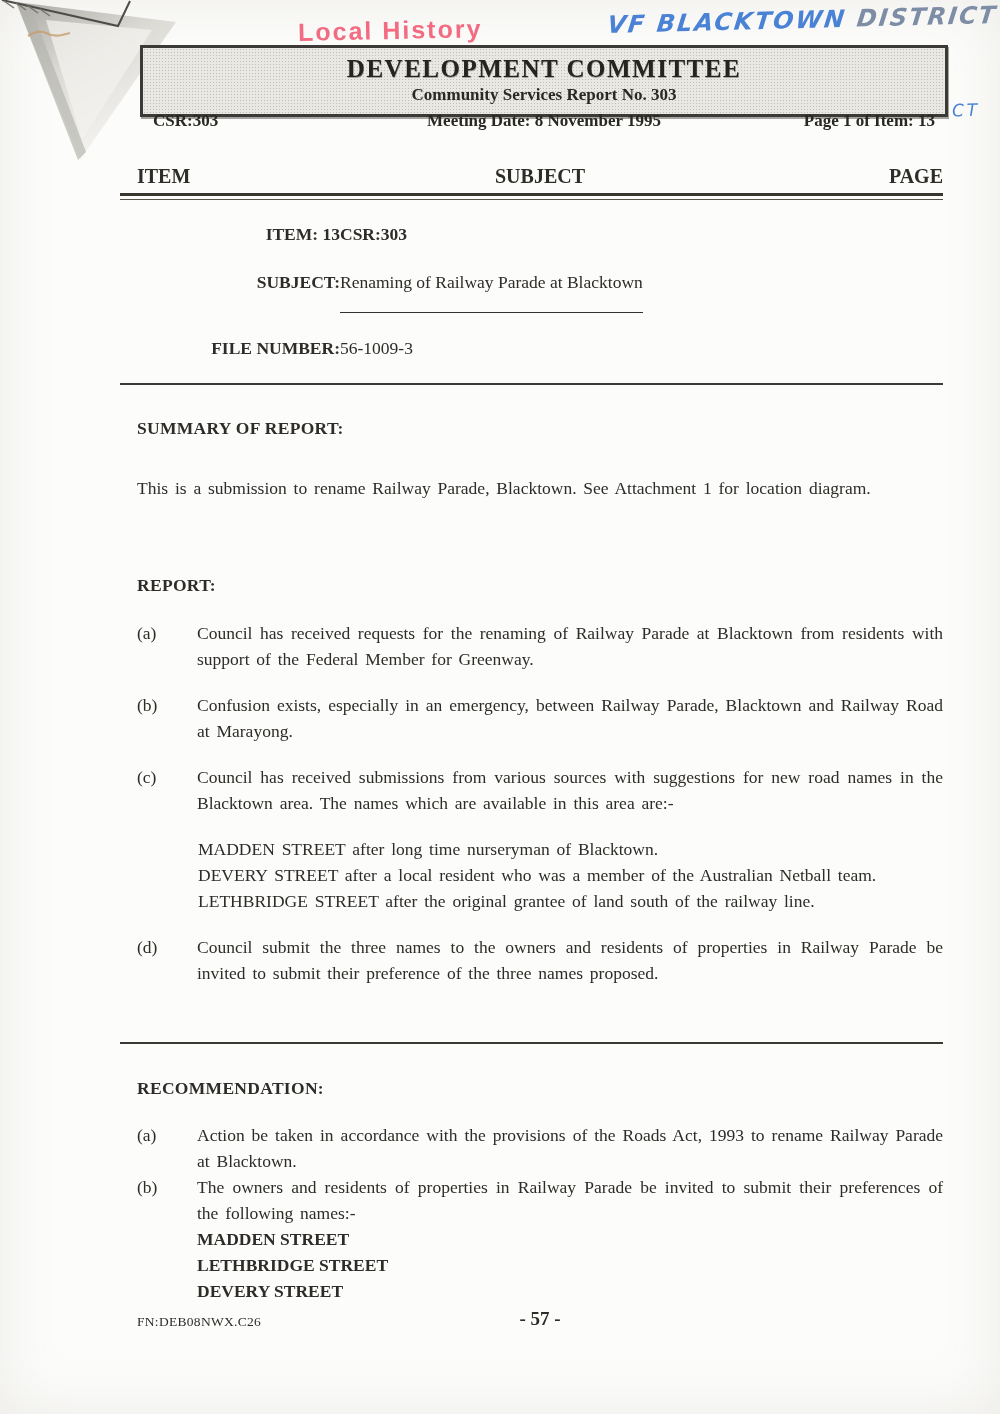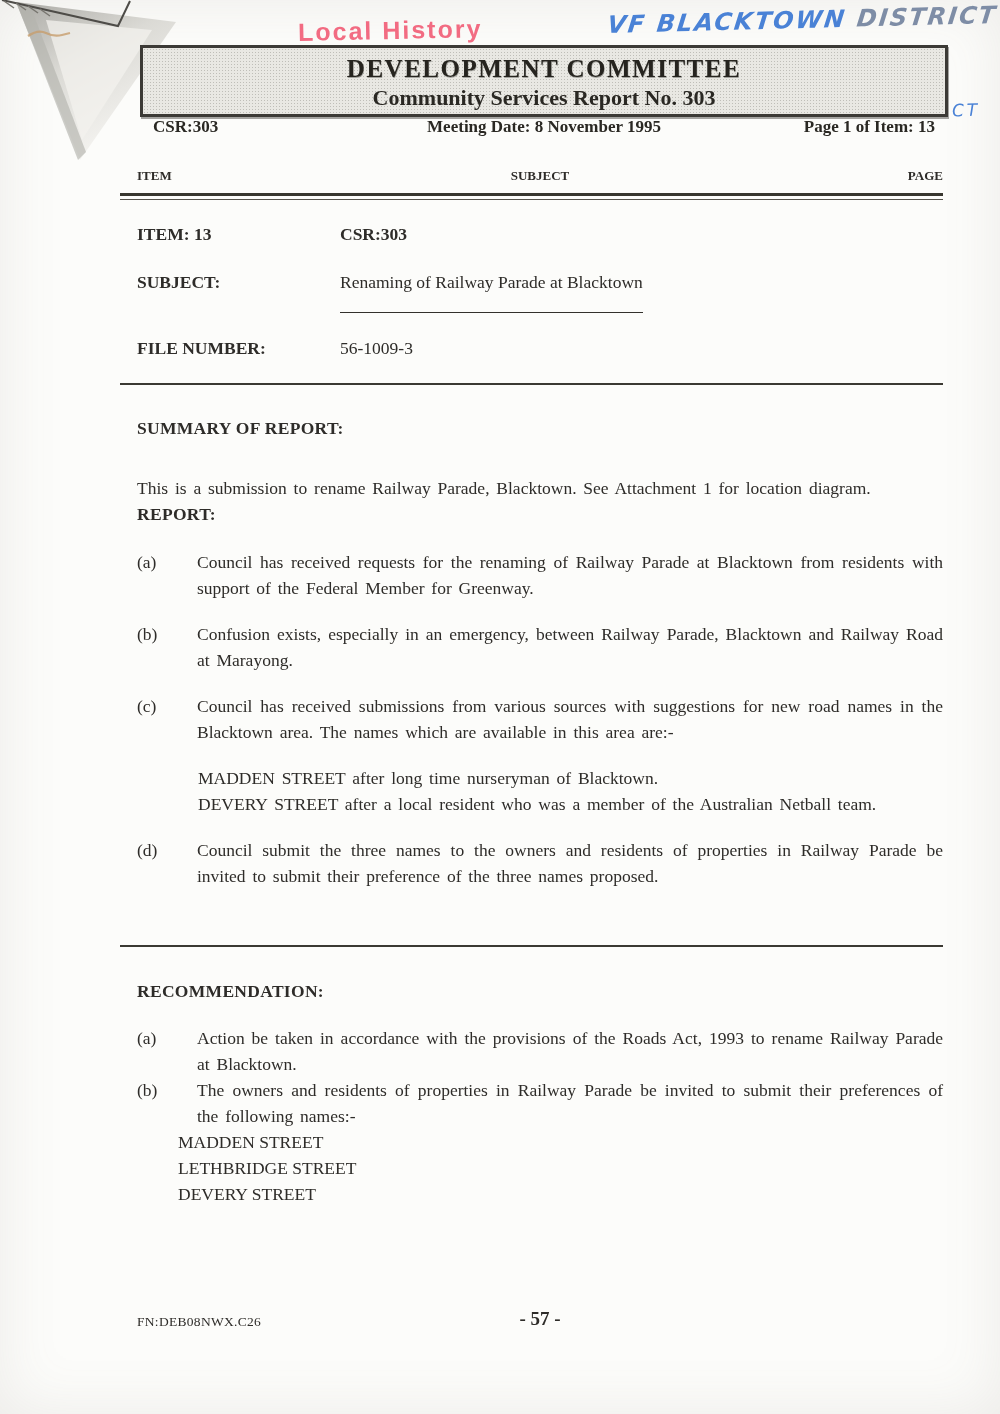--- a/index.html
+++ b/index.html
@@ -52,68 +52,68 @@
     background-image: radial-gradient(#bfbeb8 0.8px, rgba(0,0,0,0) 0.9px);
     background-size: 3px 3px;
     text-align: center;
     box-shadow: 1px 2px 0 rgba(60,58,54,0.45);
   }
   .hb-title {
     margin-top: 7px; font-size: 25px; font-weight: bold;
     letter-spacing: 1.5px; color: #26241f;
     text-shadow: 0.5px 0.5px 0 rgba(38,36,31,0.35);
   }
-  .hb-sub { margin-top: 2px; font-size: 22px; font-weight: bold; color: #2a2823; }
+  .hb-sub { margin-top: 2px; font-size: 17px; font-weight: bold; color: #2a2823; }
   .hb-row3 { position: relative; margin-top: 6px; height: 22px; font-size: 17px; font-weight: bold; color: #2a2823; }
   .hb-csr { position: absolute; left: 10px; top: 0; }
   .hb-date { position: absolute; left: 0; right: 0; top: 0; }
   .hb-page { position: absolute; right: 10px; top: 0; }
 
   
   .content {
     position: absolute; top: 163px; left: 137px;
     width: 806px;
     font-size: 17.5px; line-height: 26px;
   }
-  .cols-row { display: flex; font-weight: bold; font-size: 13px; position: relative; }
+  .cols-row { display: flex; font-weight: bold; font-size: 20px; position: relative; }
   .col-item { flex: 0 0 auto; }
   .col-subject { position: absolute; left: 0; right: 0; text-align: center; }
   .col-page { margin-left: auto; }
   .double-rule {
     margin: 4px 0 0 -17px;
     border-top: 3px solid #38362f;
     border-bottom: 1.5px solid #55524b;
     height: 7px;
   }
   .rule { margin-left: -17px; border-top: 2.5px solid #3b3933; }
 
   .meta { margin-top: 21px; }
-  .meta-row { display: flex; margin-bottom: 22px; font-weight: bold; }
+  .meta-row { display: flex; margin-bottom: 22px; font-weight: bold; text-align: right; }
   .meta-label { flex: 0 0 203px; }
   .meta-value { font-weight: bold; }
   .meta-value.normal { font-weight: normal; }
   .underlined { border-bottom: 1.5px solid #33312c; padding-bottom: 17px; }
 
   .h-bold { font-weight: bold; letter-spacing: 0.3px; }
   .para { text-align: justify; word-spacing: 0.14em; }
 
   .summary-head { margin-top: 30px; }
   .summary-body { margin-top: 34px; }
-  .report-head { }
+  .report-head { margin-top: 71px; }
 
   .li { display: flex; margin-top: 20px; }
   .li-label { flex: 0 0 60px; }
   .li-body { flex: 1 1 auto; }
   .street-block { margin: 20px 0 8px 61px; }
 
   .rec-rule { margin-top: 56px; }
   .rec-head { margin-top: 31px; }
   .li-tight { margin-top: 21px; }
   .li-flush { margin-top: 0; }
-  .street-plain { margin-left: 41px; font-weight: normal; }
+  .street-plain { margin-left: 60px; font-weight: bold; }
 
   
   .footer { position: absolute; top: 1308px; left: 137px; width: 806px; height: 30px; }
   .footer-ref { position: absolute; left: 0; top: 6px; font-size: 13.5px; letter-spacing: 0.3px; }
   .footer-page { position: absolute; left: 0; right: 0; top: 0; text-align: center; font-size: 19px; font-weight: bold; }
 </style>
 </head>
 <body>
 
 <div class="page">
@@ -193,20 +193,21 @@
       <span class="li-label">(b)</span>
       <span class="li-body para">Confusion exists, especially in an emergency, between Railway Parade, Blacktown and Railway Road at Marayong.</span>
     </div>
     <div class="li">
       <span class="li-label">(c)</span>
       <span class="li-body para">Council has received submissions from various sources with suggestions for new road names in the Blacktown area. The names which are available in this area are:-</span>
     </div>
     <div class="street-block">
       <div class="para">MADDEN STREET after long time nurseryman of Blacktown.</div>
       <div class="para">DEVERY STREET after a local resident who was a member of the Australian Netball team.</div>
+      <div class="para">LETHBRIDGE STREET after the original grantee of land south of the railway line.</div>
     </div>
     <div class="li">
       <span class="li-label">(d)</span>
       <span class="li-body para">Council submit the three names to the owners and residents of properties in Railway Parade be invited to submit their preference of the three names proposed.</span>
     </div>
 
     <div class="rule rec-rule"></div>
 
     <div class="h-bold rec-head">RECOMMENDATION:</div>
 

